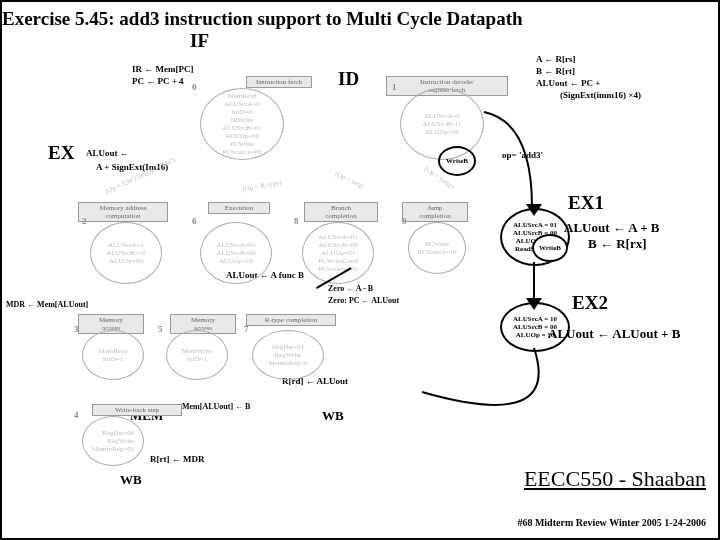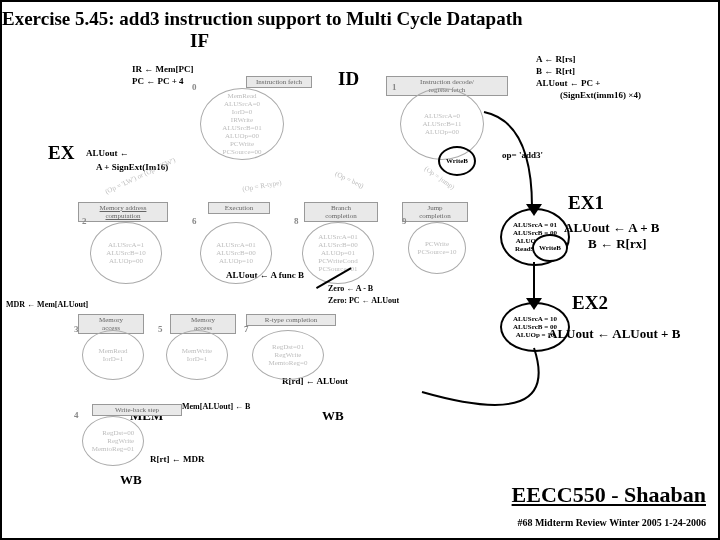--- a/index.html
+++ b/index.html
@@ -15,36 +15,36 @@
   .st8 { position:absolute; left:180px; top:170px; width:70px; height:60px; border:1.5px solid #aaa; border-radius:50%; font-size:7px; text-align:center; }
   .st9 { position:absolute; left:286px; top:170px; width:56px; height:50px; border:1.5px solid #aaa; border-radius:50%; font-size:7px; text-align:center; }
   .st3 { position:absolute; left:-40px; top:278px; width:60px; height:48px; border:1.5px solid #aaa; border-radius:50%; font-size:7px; text-align:center; }
   .st5 { position:absolute; left:44px; top:278px; width:60px; height:48px; border:1.5px solid #aaa; border-radius:50%; font-size:7px; text-align:center; }
   .st7 { position:absolute; left:130px; top:278px; width:70px; height:48px; border:1.5px solid #aaa; border-radius:50%; font-size:7px; text-align:center; }
   .st4 { position:absolute; left:-40px; top:364px; width:60px; height:48px; border:1.5px solid #aaa; border-radius:50%; font-size:7px; text-align:right; }
   .oval { display:flex; flex-direction:column; align-items:center; justify-content:center; }
   .shdr { position:absolute; background:#e9e9e9; border:1px solid #999; font-size:7px; padding:1px 4px; color:#666 }
   .hdr0 { top:24px; left:92px; width:56px; text-align:center;margin-left:32px; }
   .hdr1 { top:24px; left:264px; width:112px; text-align:center; }
-  .hdr2 { top:150px; left:-44px; width:80px; text-align:center;text-decoration:underline; }
+  .hdr2 { top:150px; left:-44px; width:80px; text-align:center; }
   .hdr6 { top:150px; left:86px; width:52px; text-align:center; }
   .hdr8 { top:150px; left:182px; width:64px; text-align:center; }
   .hdr9 { top:150px; left:280px; width:56px; text-align:center; }
   .hdr3 { top:262px; left:-44px; width:56px; text-align:center; }
   .hdr5 { top:262px; left:48px; width:56px; text-align:center; }
   .hdr7 { top:262px; left:124px; width:80px; text-align:center; }
   .hdr4 { top:352px; left:-30px; width:80px; text-align:center; }
 
   .ann { position:absolute; font-weight:bold; font-size:9px; }
   .big { font-size:19px; }
   .mid { font-size:13px; }
 
   .newOval { position:absolute; border:2px solid #000; border-radius:50%; display:flex; align-items:center; justify-content:center; font-size:7px; font-weight:bold; text-align:center; }
 
-  .footer1 { position:absolute; bottom:30px; right:12px; font-size:22px; font-weight:bold; text-decoration:underline; font-family:"Times New Roman",serif; }
+  .footer1 { position:absolute; bottom:46px; right:12px; font-size:22px; font-weight:normal; text-decoration:underline; font-family:"Times New Roman",serif; }
   .footer2 { position:absolute; bottom:10px; right:12px; font-size:10px; font-weight:bold; }
   .more { position:absolute; bottom:14px; left:180px; font-size:12px; font-weight:bold; }
 
   .num { position:absolute; font-size:9px; color:#888; font-weight:bold; }
 </style>
 </head>
 <body>
 
 <div class="page">
   <div class="title">Exercise 5.45:  add3 instruction support to Multi Cycle Datapath</div>

